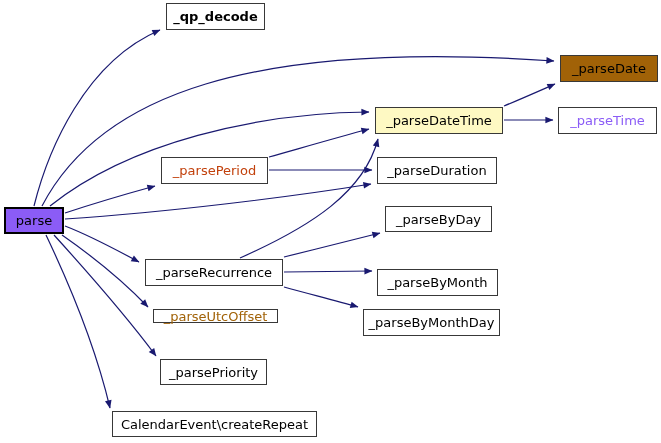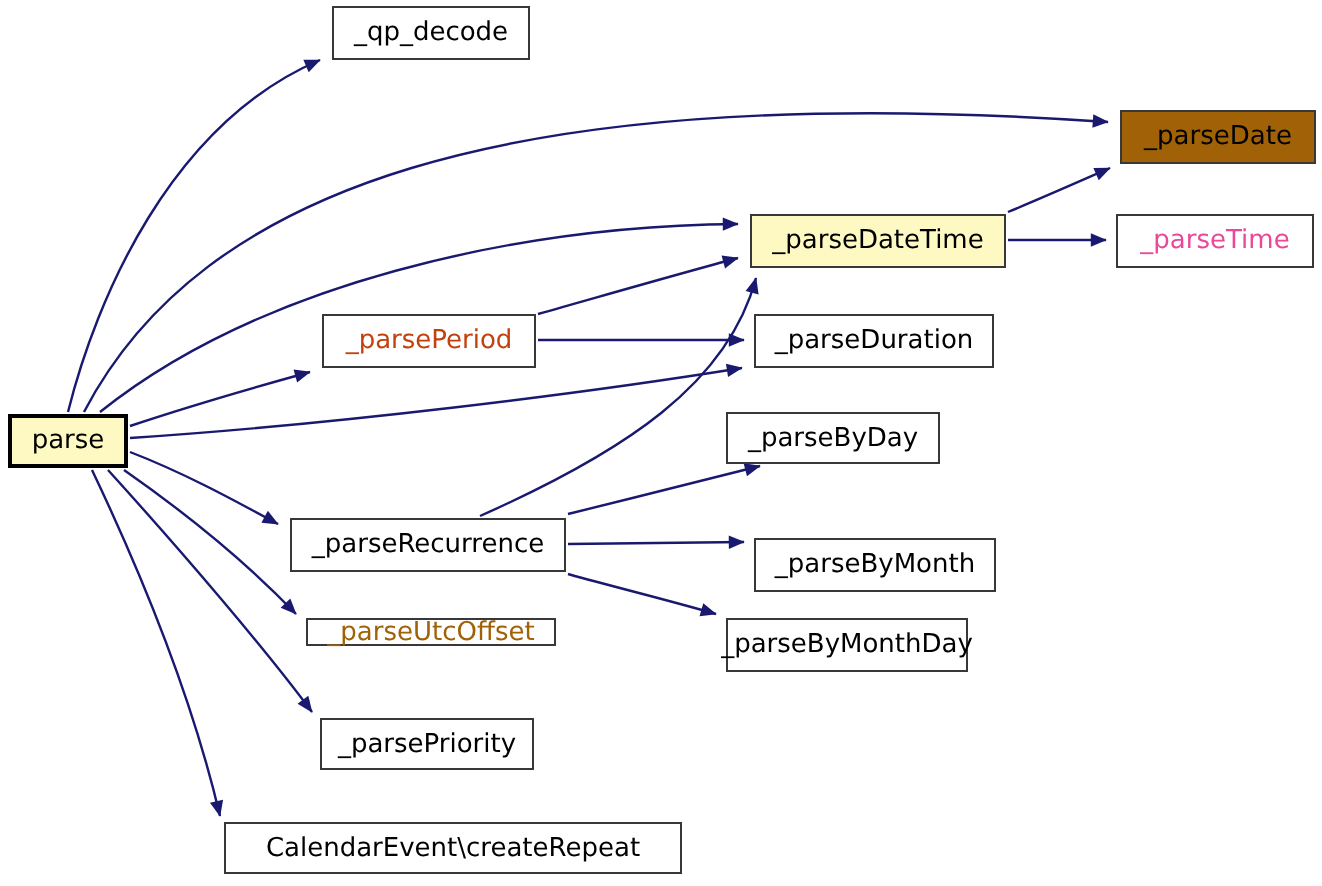--- a/index.html
+++ b/index.html
@@ -60,28 +60,28 @@
       <path d="M 504 106 C 521 99, 539 91, 555 84" fill="none" stroke="#191970" stroke-width="1.2" marker-end="url(#arrowhead)"></path>
       <path d="M 504 120 L 553 120" fill="none" stroke="#191970" stroke-width="1.2" marker-end="url(#arrowhead)"></path>
       <path d="M 269 157 C 301 148, 339 137, 369 129" fill="none" stroke="#191970" stroke-width="1.2" marker-end="url(#arrowhead)"></path>
       <path d="M 269 170 L 372 170" fill="none" stroke="#191970" stroke-width="1.2" marker-end="url(#arrowhead)"></path>
       <path d="M 240 258 C 312 226, 364 192, 378 139" fill="none" stroke="#191970" stroke-width="1.2" marker-end="url(#arrowhead)"></path>
       <path d="M 284 257 C 316 249, 349 241, 380 233" fill="none" stroke="#191970" stroke-width="1.2" marker-end="url(#arrowhead)"></path>
       <path d="M 284 272 L 372 271" fill="none" stroke="#191970" stroke-width="1.2" marker-end="url(#arrowhead)"></path>
       <path d="M 284 287 C 309 294, 334 300, 358 307" fill="none" stroke="#191970" stroke-width="1.2" marker-end="url(#arrowhead)"></path>
     </svg>
   <div id="nodes-layer">
-      <div class="node root" style="left: 4px; top: 207px; width: 60px; height: 27px; background: #fef9c3; border: 2px solid rgb(0, 0, 0); color: rgb(0, 0, 0); text-align: right;">parse</div>
-      <div class="node" style="left: 166px; top: 3px; width: 99px; height: 27px; background: rgb(255, 255, 255); border: 1px solid rgb(56, 56, 56); color: rgb(0, 0, 0);">_qp_decode</div>
+      <div class="node root" style="left: 4px; top: 207px; width: 60px; height: 27px; background: #8b5cf6; border: 2px solid rgb(0, 0, 0); color: rgb(0, 0, 0); text-align: right;">parse</div>
+      <div class="node" style="left: 166px; top: 3px; width: 99px; height: 27px; background: rgb(255, 255, 255); border: 1px solid rgb(56, 56, 56); color: rgb(0, 0, 0); font-weight: bold;">_qp_decode</div>
       <div class="node" style="left: 560px; top: 55px; width: 98px; height: 27px; background: #a16207; border: 1px solid rgb(56, 56, 56); color: rgb(0, 0, 0);">_parseDate</div>
       <div class="node" style="left: 375px; top: 107px; width: 128px; height: 27px; background: #fef9c3; border: 1px solid rgb(56, 56, 56); color: rgb(0, 0, 0);">_parseDateTime</div>
-      <div class="node" style="left: 558px; top: 107px; width: 99px; height: 27px; background: rgb(255, 255, 255); border: 1px solid rgb(56, 56, 56); color: #ec4899;">_parseTime</div>
+      <div class="node" style="left: 558px; top: 107px; width: 99px; height: 27px; background: rgb(255, 255, 255); border: 1px solid rgb(56, 56, 56); color: #8b5cf6;">_parseTime</div>
       <div class="node" style="left: 161px; top: 157px; width: 107px; height: 27px; background: rgb(255, 255, 255); border: 1px solid rgb(56, 56, 56); color: #c2410c;">_parsePeriod</div>
       <div class="node" style="left: 377px; top: 157px; width: 120px; height: 27px; background: rgb(255, 255, 255); border: 1px solid rgb(56, 56, 56); color: rgb(0, 0, 0); text-align: right;">_parseDuration</div>
-      <div class="node" style="left: 363px; top: 206px; width: 107px; height: 26px; background: rgb(255, 255, 255); border: 1px solid rgb(56, 56, 56); color: rgb(0, 0, 0);">_parseByDay</div>
+      <div class="node" style="left: 385px; top: 206px; width: 107px; height: 26px; background: rgb(255, 255, 255); border: 1px solid rgb(56, 56, 56); color: rgb(0, 0, 0);">_parseByDay</div>
       <div class="node" style="left: 145px; top: 259px; width: 138px; height: 27px; background: rgb(255, 255, 255); border: 1px solid rgb(56, 56, 56); color: rgb(0, 0, 0);">_parseRecurrence</div>
       <div class="node" style="left: 377px; top: 257px; width: 121px; height: 27px; background: rgb(255, 255, 255); border: 1px solid rgb(56, 56, 56); color: rgb(0, 0, 0); margin-top: 12px;">_parseByMonth</div>
-      <div class="node" style="left: 363px; top: 309px; width: 121px; height: 27px; background: rgb(255, 255, 255); border: 1px solid rgb(56, 56, 56); color: rgb(0, 0, 0);">_parseByMonthDay</div>
+      <div class="node" style="left: 363px; top: 309px; width: 137px; height: 27px; background: rgb(255, 255, 255); border: 1px solid rgb(56, 56, 56); color: rgb(0, 0, 0);">_parseByMonthDay</div>
       <div class="node" style="left: 153px; top: 309px; width: 125px; height: 14px; background: rgb(255, 255, 255); border: 1px solid rgb(56, 56, 56); color: #a16207;">_parseUtcOffset</div>
       <div class="node" style="left: 160px; top: 359px; width: 107px; height: 26px; background: rgb(255, 255, 255); border: 1px solid rgb(56, 56, 56); color: rgb(0, 0, 0);">_parsePriority</div>
-      <div class="node" style="left: 112px; top: 411px; width: 229px; height: 26px; background: rgb(255, 255, 255); border: 1px solid rgb(56, 56, 56); color: rgb(0, 0, 0);">CalendarEvent\createRepeat</div>
+      <div class="node" style="left: 112px; top: 411px; width: 205px; height: 26px; background: rgb(255, 255, 255); border: 1px solid rgb(56, 56, 56); color: rgb(0, 0, 0);">CalendarEvent\createRepeat</div>
     </div>
 </div>
 
 </body></html>

